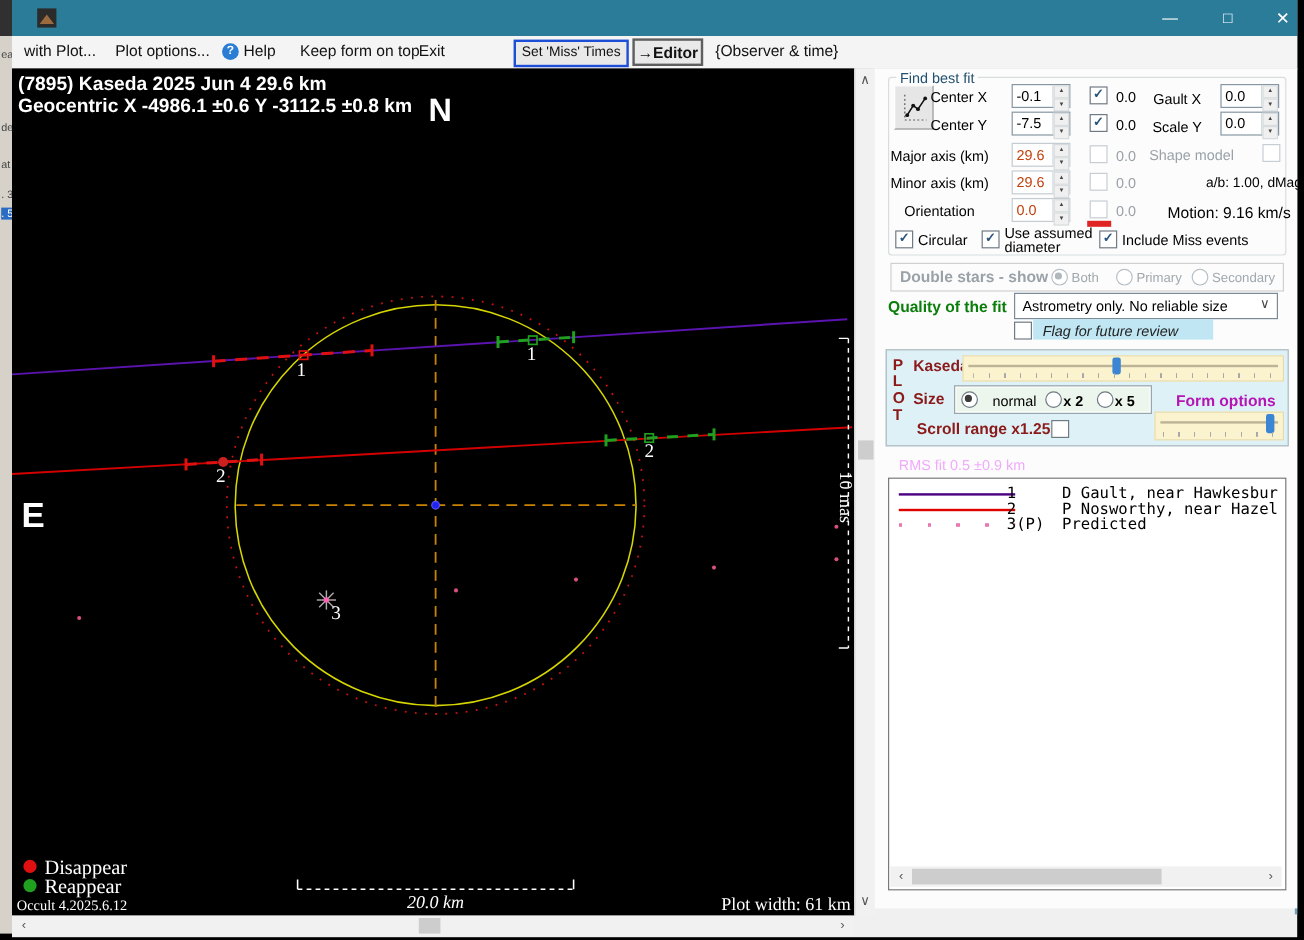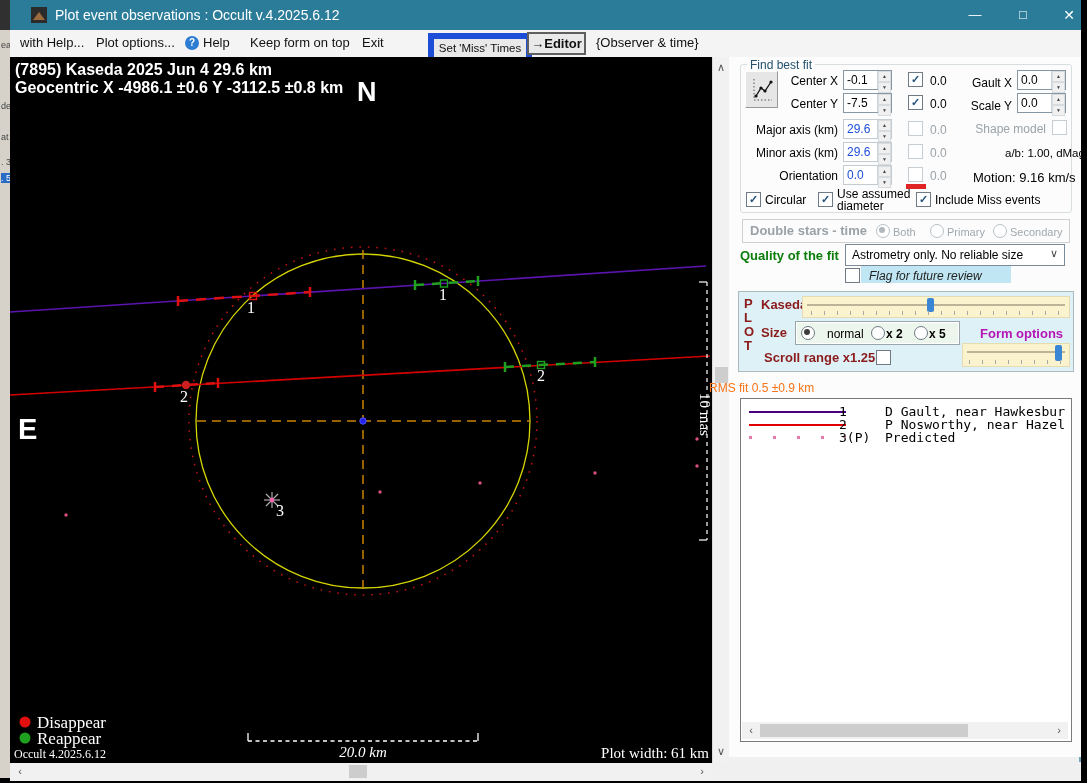--- a/index.html
+++ b/index.html
@@ -19,39 +19,39 @@
   #appicon{left:21px;top:7px;width:16px;height:16px;background:#2b2b2b}
   #appicon .mtn{position:absolute;left:2px;top:5px;width:0;height:0;
     border-left:6px solid transparent;border-right:6px solid transparent;border-bottom:8px solid #9c6b3d}
   #wtitle{left:45px;top:0;height:30px;line-height:30px;font-size:14px;color:#fff;white-space:nowrap}
   .capbtn{top:0;width:48px;height:30px;color:#fff;text-align:center;line-height:30px;font-size:13px}
   
   #menubar{left:10px;top:30px;width:1071px;height:27px;background:#f4f4f4;border-bottom:1px solid #cfcfcf}
   .mitem{top:30px;height:26px;line-height:26px;font-size:13px;color:#111;white-space:nowrap}
   #helpicon{left:185px;top:36px;width:14px;height:14px;border-radius:50%;background:#2b7cd3;
     color:#fff;font-size:10px;font-weight:bold;text-align:center;line-height:14px}
-  .pushbtn{background:#e9e9e9;border:6px solid #1d4ed8;font-size:11.5px;text-align:center;color:#111}
+  .pushbtn{background:#e9e9e9;border:2px solid #1d4ed8;font-size:11.5px;text-align:center;color:#111}
   #editorbtn{border:2px solid #5f5f5f;font-weight:bold;font-size:13px}
   
   .sb{background:#f1f1f1}
   .sbarrow{position:absolute;color:#555;font-size:11px;line-height:14px;text-align:center;width:14px;height:14px}
   .sbthumb{position:absolute;background:#cdcdcd}
   
   #rpanel{left:729px;top:57px;width:352px;height:700px;background:#fcfcfc}
   .grp{border:1px solid #d8dde0;border-radius:3px}
   .grplegend{font-size:12px;color:#23506e;background:#fcfcfc;padding:0 3px;white-space:nowrap}
   .lbl{font-size:12px;color:#000;white-space:nowrap}
-  .r{text-align:right}
+  .r{text-align:center}
   .dim{color:#9aa2a8}
   .spin{width:47px;height:18px;border:1px solid #8696a2;background:#fff;display:flex}
   .spin .sv{flex:1;font-size:12px;padding:2px 0 0 3px;overflow:hidden;white-space:nowrap}
   .spin .sbt{width:13px;display:flex;flex-direction:column;border-left:1px solid #cdd5da}
   .spin .sa{flex:1;font-size:5px;line-height:9px;text-align:center;color:#444;background:#f0f0f0;border:1px solid #d8dcde}
   .spin.dis{border-color:#c4ccd2}
-  .spin.dis .sv{color:#1d4ed8}
+  .spin.dis .sv{color:#c2410c}
   .cb{width:13px;height:13px;background:#fff;border:1px solid #707a84;font-size:11px;line-height:12px;
       text-align:center;color:#28537d;font-weight:bold}
   .cb.dis{border-color:#c6ced4}
   .rad{width:12px;height:12px;border-radius:50%;border:1px solid #6e7a84;background:#fff}
   .rad .dt{width:6px;height:6px;border-radius:50%;background:#3c3c3c;margin:2px}
   .rad.dis{border-color:#b8c0c6}
   .rad.dis .dt{background:#b0b8be}
   .slider{background:#faf3cd;border:1px solid #e6dcb2}
   .groove{position:absolute;height:2px;background:#bcb496}
   .sthumb{position:absolute;width:7px;height:14px;background:#3a86d4;border-radius:2px}
@@ -72,33 +72,32 @@
   <div class="frag sel" style="top:173px">. 5</div>
 </div>
 
 <div id="winbg" class="ab"></div>
 <div id="winedge" class="ab"></div>
 
 <div id="titlebar" class="ab">
   <div id="appicon" class="ab">
       <div class="mtn"></div>
     </div>
-  <div id="wtitle" class="ab">Plot event observations : Occult v.4.2025.6.12</div>
   <div class="capbtn ab" style="left:941px">—</div>
   <div class="capbtn ab" style="left:989px">□</div>
   <div class="capbtn ab" style="left:1037px;width:44px;font-size:14px">✕</div>
 </div>
 
 <div id="menubar" class="ab"></div>
-<div class="mitem ab" style="left:20px">with Help...</div>
+<div class="mitem ab" style="left:20px">with Plot...</div>
 <div class="mitem ab" style="left:96px">Plot options...</div>
 <div id="helpicon" class="ab">?</div>
 <div class="mitem ab" style="left:203px">Help</div>
 <div class="mitem ab" style="left:250px">Keep form on top</div>
-<div class="mitem ab" style="left:362px">Exit</div>
+<div class="mitem ab" style="left:349px">Exit</div>
 <div class="pushbtn ab" style="left:428px;top:33px;width:92px;height:19px;line-height:19px">Set 'Miss' Times</div>
 <div class="pushbtn ab" id="editorbtn" style="left:527px;top:32px;width:55px;height:19px;line-height:19px">→Editor</div>
 <div class="mitem ab" style="left:596px">{Observer &amp; time}</div>
 
 <svg class="ab" style="left:10px;top:57px;background:#000" width="702" height="706" viewBox="0 0 702 706">
 
   <text x="5" y="18" fill="#fff" font-size="16" font-weight="bold">(7895) Kaseda  2025 Jun 4   29.6 km</text>
   <text x="5" y="36" fill="#fff" font-size="16" font-weight="bold">Geocentric  X  -4986.1 ±0.6  Y -3112.5 ±0.8 km</text>
   <text x="347" y="44" fill="#fff" font-size="27" font-weight="600">N</text>
   <text x="8" y="382" fill="#fff" font-size="29" font-weight="600">E</text>
@@ -295,21 +294,21 @@
 
 <div class="cb ab" style="left:746px;top:192px">✓</div>
 <div class="lbl ab" style="left:765px;top:193px">Circular</div>
 <div class="cb ab" style="left:818px;top:192px">✓</div>
 <div class="lbl ab" style="left:837px;top:187px">Use assumed</div>
 <div class="lbl ab" style="left:837px;top:199px">diameter</div>
 <div class="cb ab" style="left:916px;top:192px">✓</div>
 <div class="lbl ab" style="left:935px;top:193px">Include Miss events</div>
 
 <div class="ab" style="left:742px;top:219px;width:326px;height:22px;border:1px solid #d0d0d0"></div>
-<div class="ab" style="left:750px;top:223px;font-size:13px;font-weight:600;color:#9aa2a8">Double stars - time</div>
+<div class="ab" style="left:750px;top:223px;font-size:13px;font-weight:600;color:#9aa2a8">Double stars - show</div>
 <div class="rad dis ab" style="left:876px;top:224px">
     <div class="dt"></div>
   </div>
 <div class="ab" style="left:893px;top:226px;font-size:11px;color:#a0a8ae">Both</div>
 <div class="rad dis ab" style="left:930px;top:224px"></div>
 <div class="ab" style="left:947px;top:226px;font-size:11px;color:#a0a8ae">Primary</div>
 <div class="rad dis ab" style="left:993px;top:224px"></div>
 <div class="ab" style="left:1010px;top:226px;font-size:11px;color:#a0a8ae">Secondary</div>
 
 <div class="ab" style="left:740px;top:248px;font-size:13px;font-weight:bold;color:#0a7d0a">Quality of the fit</div>
@@ -347,21 +346,21 @@
 <div class="ab" style="left:980px;top:326px;font-size:13px;font-weight:bold;color:#b515b5">Form options</div>
 
 <div class="darkred ab" style="left:764px;top:350px">Scroll range x1.25</div>
 <div class="cb ab" style="left:876px;top:350px"></div>
 <div class="slider ab" style="left:962px;top:343px;width:106px;height:22px">
   <div class="groove" style="left:4px;top:7px;width:98px"></div>
   <div class="sthumb" style="left:92px;top:1px;height:16px"></div>
   <div class="ticks" style="left:6px;top:16px;width:94px"></div>
 </div>
 
-<div class="ab" style="left:709px;top:381px;font-size:12px;color:#f97316">RMS fit 0.5 ±0.9 km</div>
+<div class="ab" style="left:749px;top:381px;font-size:12px;color:#f0abfc">RMS fit 0.5 ±0.9 km</div>
 
 <div class="ab" style="left:740px;top:398px;width:330px;height:342px;background:#fff;border:1px solid #7a7a7a;overflow:hidden">
   <div>
     <div class="ab" style="left:8px;top:12px;width:97px;height:2px;background:#4B0082"></div>
     <span class="mono ab" style="left:98px;top:5px">1</span>
     <span class="mono ab" style="left:144px;top:5px">D Gault, near Hawkesbur</span>
   </div>
   <div>
     <div class="ab" style="left:8px;top:25px;width:97px;height:2px;background:#e00000"></div>
     <span class="mono ab" style="left:98px;top:18px">2</span>

